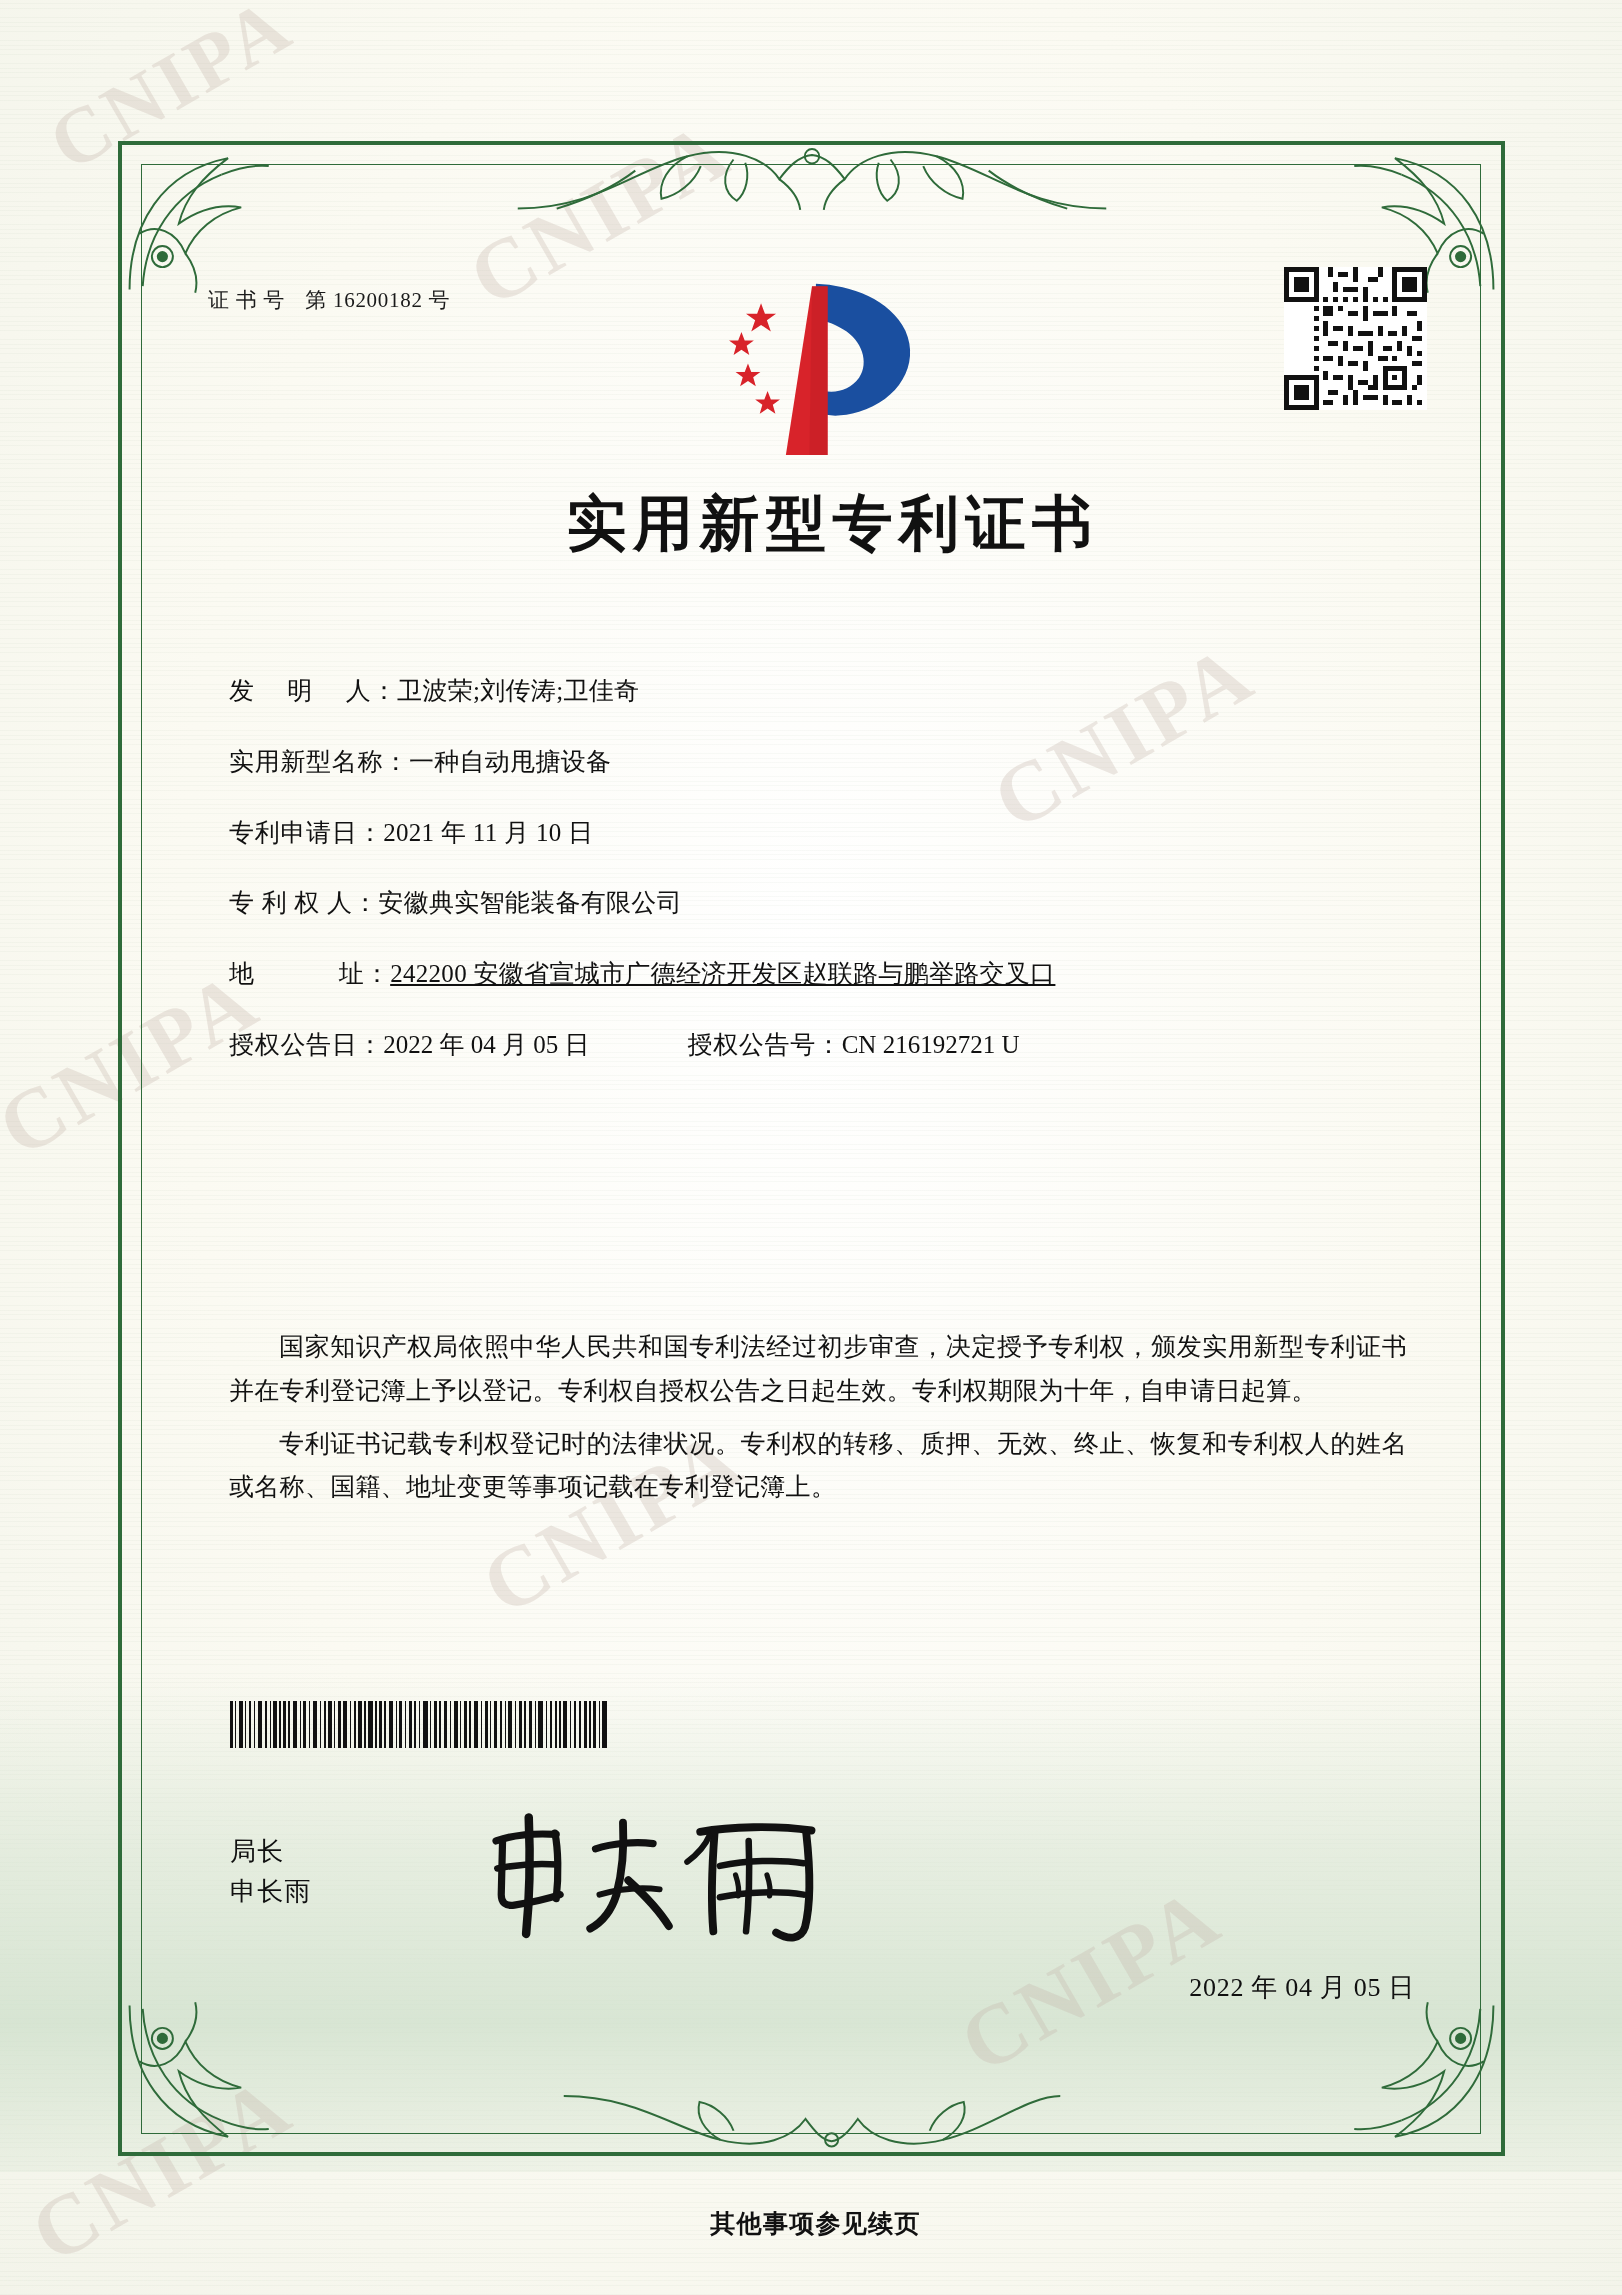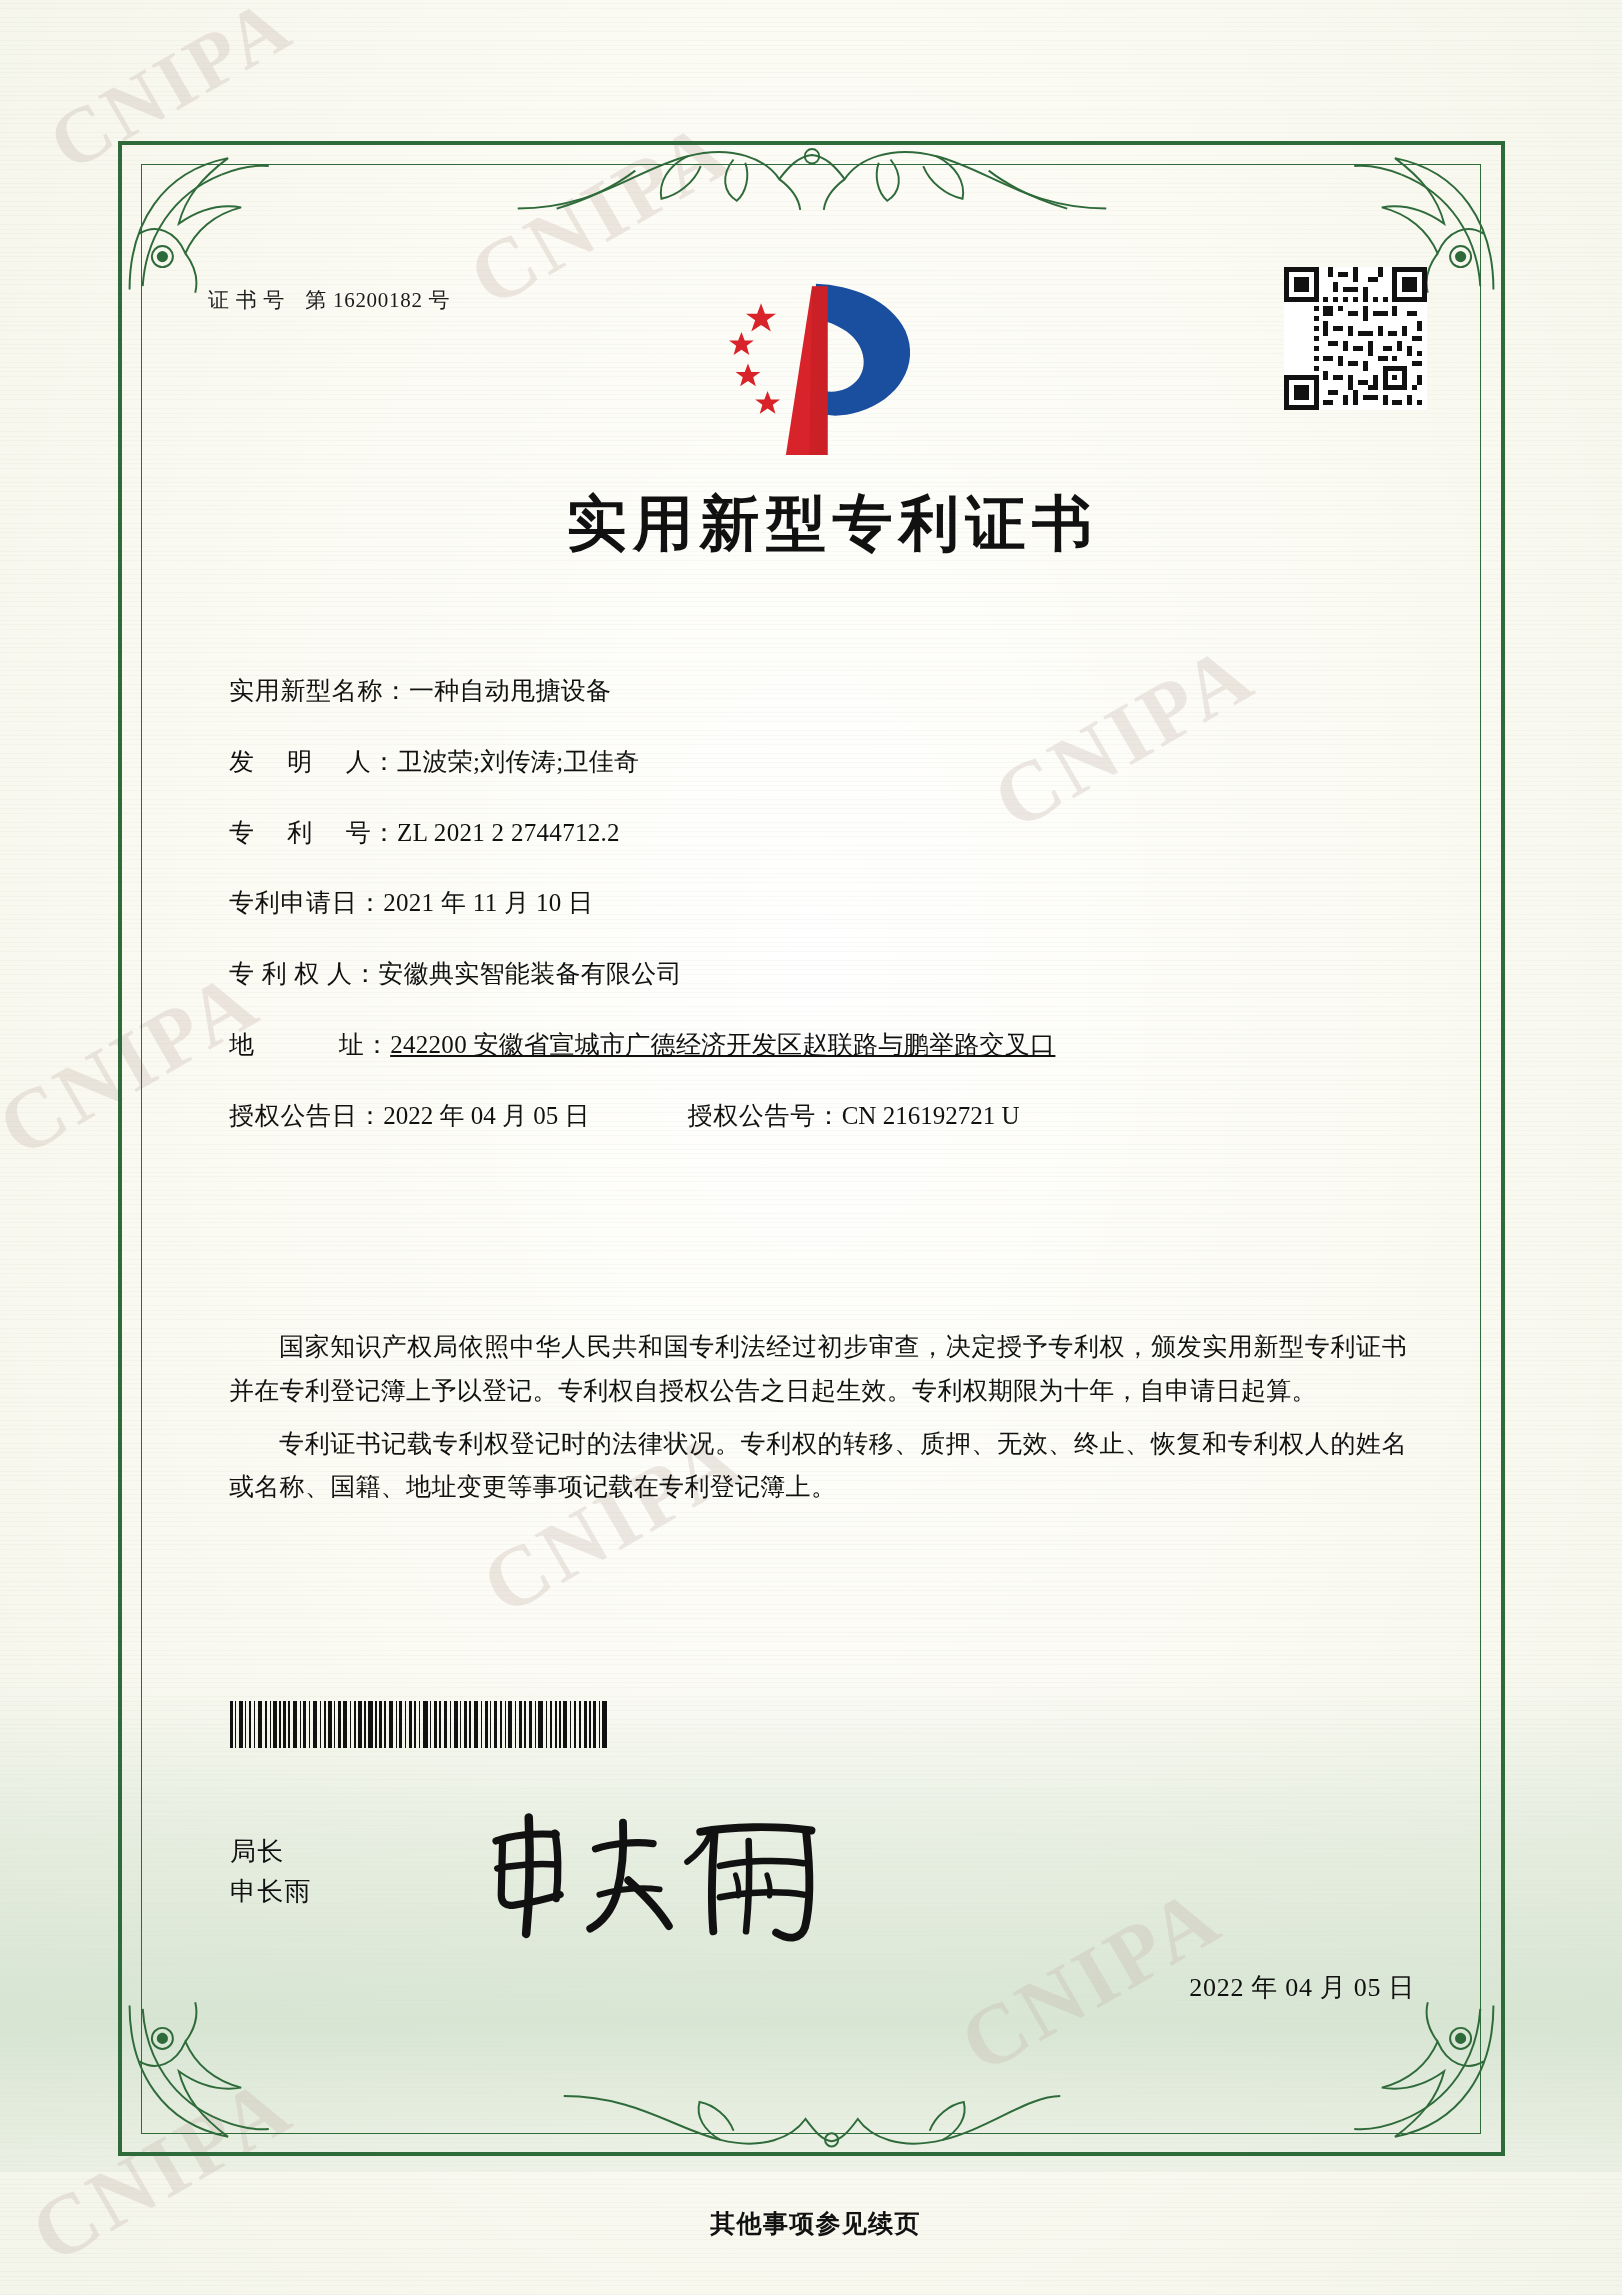--- a/index.html
+++ b/index.html
@@ -459,30 +459,26 @@
         <polygon points="92,140 97,153 111,153 100,161 104,175 92,167 80,175 84,161 73,153 87,153"></polygon>
         <polygon points="122,182 127,195 141,195 130,203 134,217 122,209 110,217 114,203 103,195 117,195"></polygon>
       </g>
     </svg>
   </div>
 
   <div class="title">实用新型专利证书</div>
 
   <div class="fields">
     <div class="row">
-      <div class="lbl">实用新型名称：</div>
-      <div class="val">一种自动甩搪设备</div>
-    </div>
-    <div class="row">
       <div class="lbl">发　 明　 人：</div>
       <div class="val">卫波荣;刘传涛;卫佳奇</div>
     </div>
     <div class="row">
-      <div class="lbl">专　 利　 号：</div>
-      <div class="val">ZL 2021 2 2744712.2</div>
+      <div class="lbl">实用新型名称：</div>
+      <div class="val">一种自动甩搪设备</div>
     </div>
     <div class="row">
       <div class="lbl">专利申请日：</div>
       <div class="val">2021 年 11 月 10 日</div>
     </div>
     <div class="row">
       <div class="lbl">专 利 权 人：</div>
       <div class="val">安徽典实智能装备有限公司</div>
     </div>
     <div class="row">

